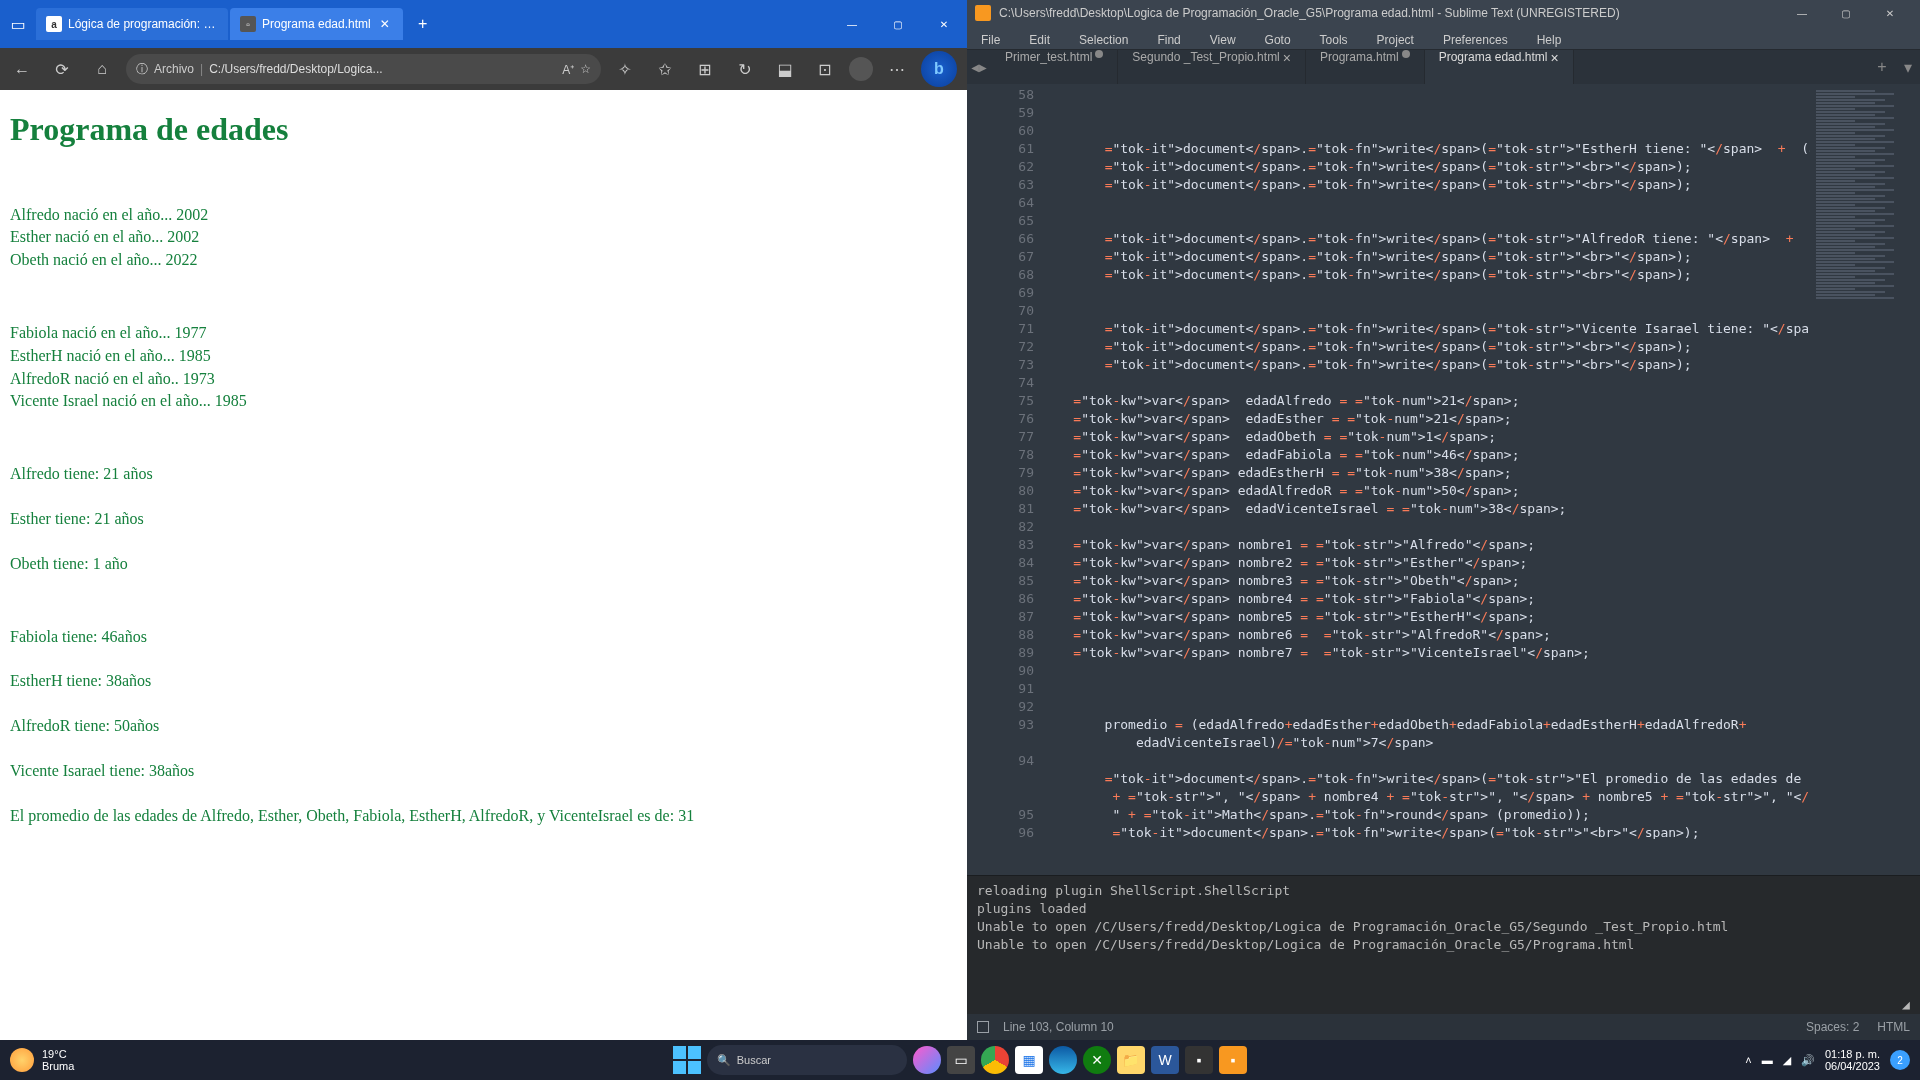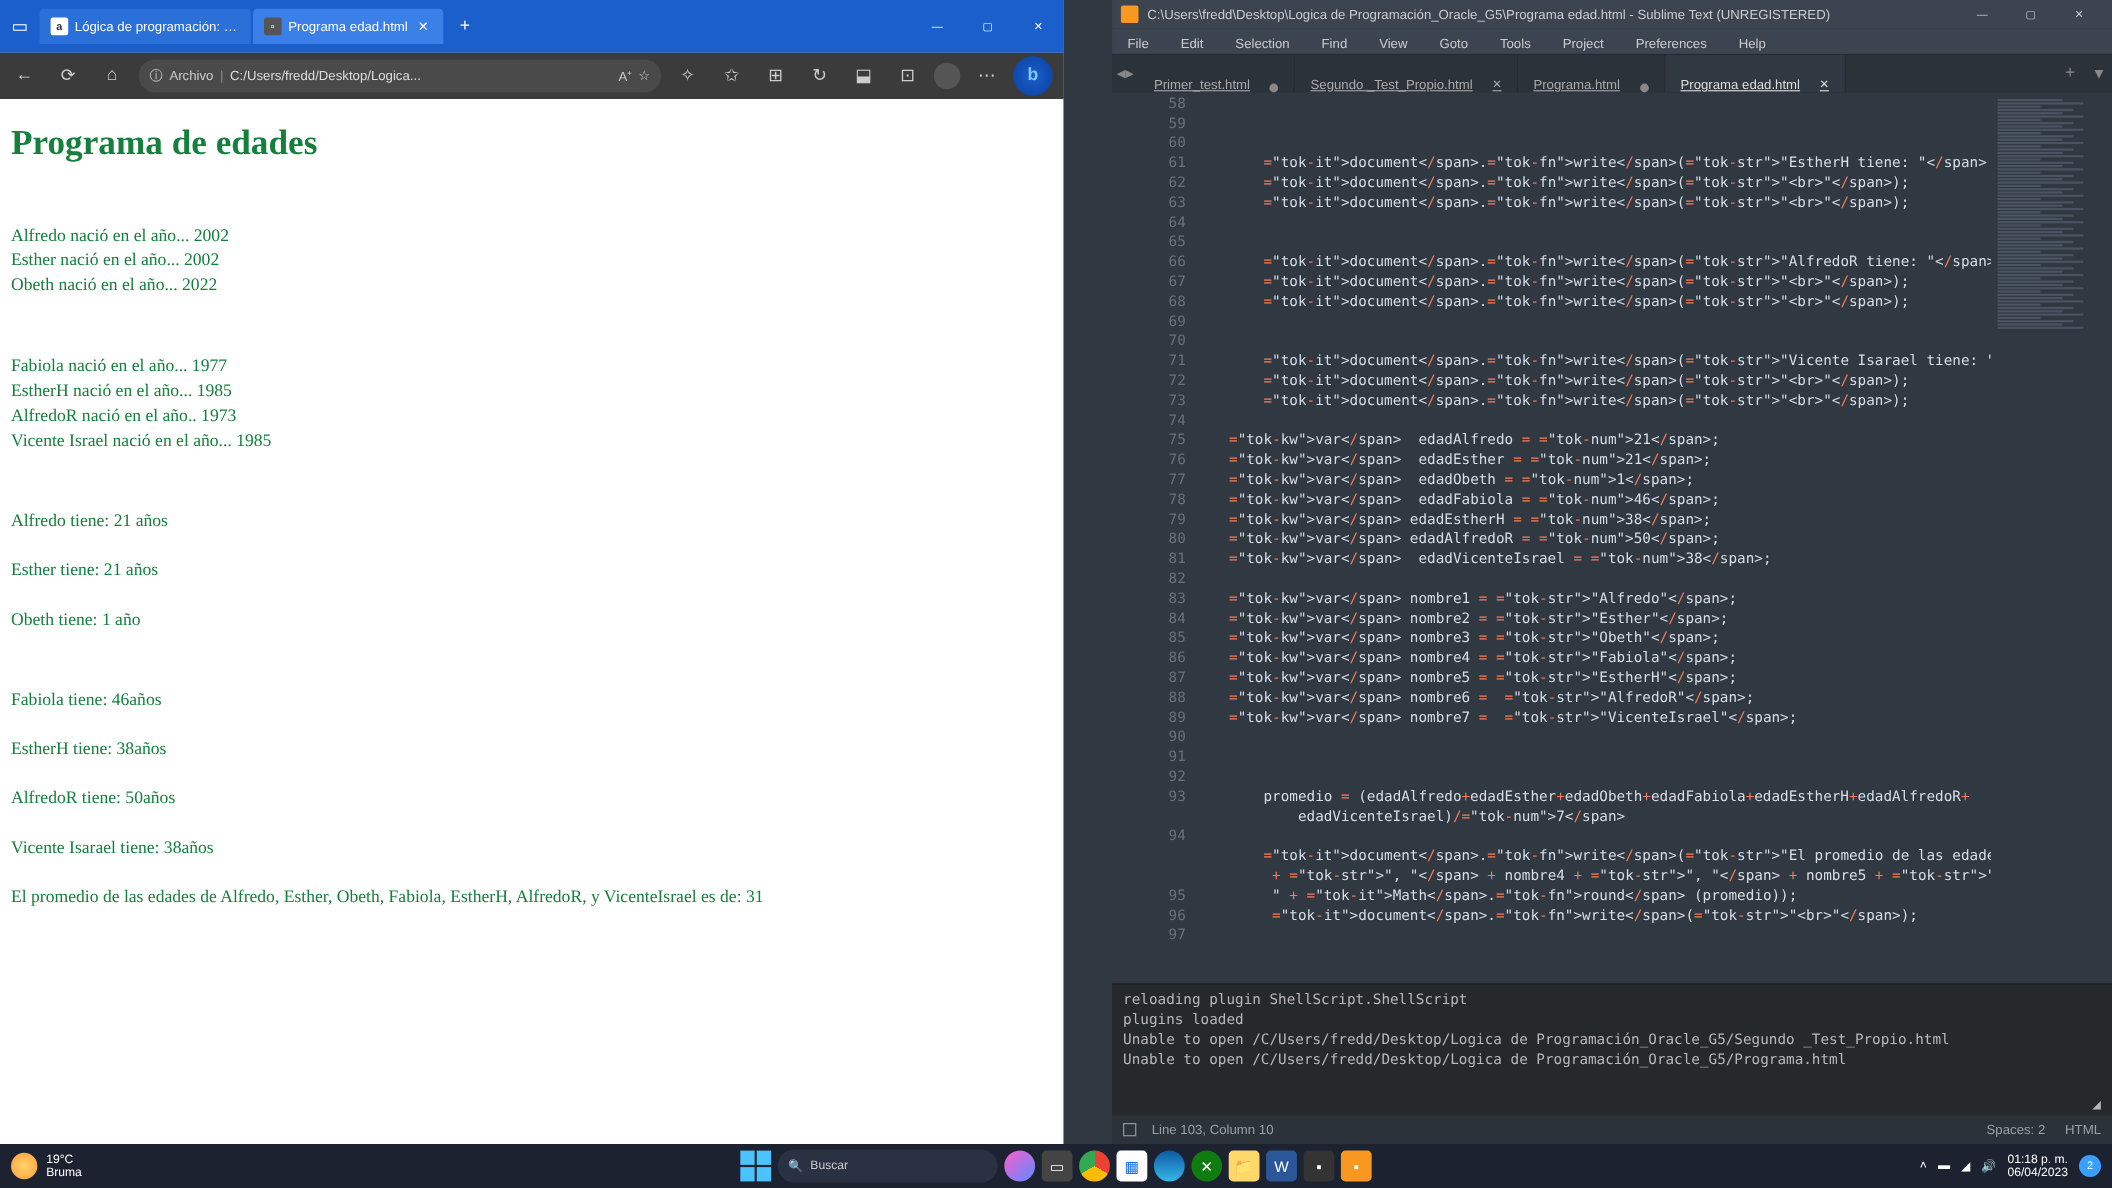--- a/index.html
+++ b/index.html
@@ -23,48 +23,48 @@
 .addr-bar .url-text { color: #ddd; white-space: nowrap; overflow: hidden; }
 .tbar-icon { width: 32px; height: 32px; color: #ccc; display: flex; align-items: center; justify-content: center; }
 .bing-btn { width: 36px; height: 36px; border-radius: 50%; background: radial-gradient(#1a5fcc, #0a3f9c); display: flex; align-items: center; justify-content: center; color: #7fc9ff; font-weight: bold; margin-right: 4px; }
 .page-content { padding: 19px 10px; font-family: "Times New Roman", serif; font-size: 16px; color: #15803d; line-height: 1.3; }
 .page-content h1 { font-size: 32px; font-weight: bold; margin-bottom: 4px; }
 .page-content p { margin: 2px 0; }
 .page-content .gap { height: 20px; }
 .page-content .gapL { height: 48px; }
 
 
-.sublime { position: absolute; left: 967px; top: 0; right: 0; height: 1040px; background: #303841; display: flex; flex-direction: column; padding-left: 44px; }
+.sublime { position: absolute; left: 967px; top: 0; right: 0; height: 1040px; background: #303841; display: flex; flex-direction: column; }
 .st-title { height: 26px; background: #3b444f; display: flex; align-items: center; padding: 0 8px; color: #ccc; font-size: 12px; }
 .st-title-icon { width: 16px; height: 16px; background: #f89820; border-radius: 2px; margin-right: 8px; }
 .st-title .twin { margin-left: auto; display: flex; }
 .st-title .twin .win-btn { width: 44px; height: 24px; color: #ccc; }
 .st-menu { height: 24px; background: #3b444f; display: flex; align-items: flex-end; padding: 0 6px; gap: 13px; border-bottom: 1px solid #252a30; }
 .st-menu-item { color: #ccc; font-size: 12px; padding: 2px 8px; }
 .st-tabs { height: 34px; background: #2b323a; display: flex; align-items: stretch; }
 .st-arrow { width: 24px; display: flex; align-items: center; justify-content: center; color: #888; font-size: 10px; }
-.st-tab { display: flex; align-items: flex-end; padding: 0 14px; color: #aaa; font-size: 12px; border-right: 1px solid #252a30; gap: 18px; position: relative; text-decoration: underline; }
+.st-tab { display: flex; align-items: flex-start; padding: 0 14px; color: #aaa; font-size: 12px; border-right: 1px solid #252a30; gap: 3px; position: relative; }
 .st-tab.active { background: #303841; color: #ddd; }
 .st-tab .dirty { width: 8px; height: 8px; border-radius: 50%; background: #888; }
 .st-tab .tclose { font-size: 14px; }
 .st-tabs .plus { margin-left: auto; width: 28px; display: flex; align-items: center; justify-content: center; color: #888; }
 .st-tabs .menu { width: 24px; display: flex; align-items: center; justify-content: center; color: #888; }
 
 .code-area { flex: 1; display: flex; position: relative; overflow: hidden; margin-left: 25px; }
 .gutter { width: 50px; background: #303841; color: #6b717a; font-family: Consolas, monospace; font-size: 13px; text-align: right; padding: 2px 8px 2px 0; line-height: 18px; }
 .code { flex: 1; font-family: Consolas, monospace; font-size: 13px; line-height: 18px; padding: 2px 0; color: #d8dee9; white-space: pre; overflow: hidden; }
 .minimap { width: 110px; background: #303841; padding: 6px; }
 .minimap-line { height: 2px; margin-bottom: 1px; background: #4a5360; }
 .minimap .mm2 { width: 60%; }
 .minimap .mm3 { width: 80%; }
 .minimap .mm4 { width: 40%; }
 .minimap .mm5 { width: 70%; }
 .tok-op { color: #f97b58; }
 
-.console { height: 120px; background: #26292c; color: #b8b8b8; font-family: Consolas, monospace; font-size: 13px; padding: 6px 10px; line-height: 18px; border-top: 1px solid #1a1d20; position: relative; margin-top: 36px; }
+.console { height: 139px; background: #26292c; color: #b8b8b8; font-family: Consolas, monospace; font-size: 13px; padding: 6px 10px; line-height: 18px; border-top: 1px solid #1a1d20; position: relative; margin-top: 36px; }
 .console .csb { position: absolute; right: 4px; bottom: 4px; width: 14px; height: 14px; }
 .statusbar { height: 26px; background: #2b323a; display: flex; align-items: center; color: #9aa0a6; font-size: 12px; padding: 0 10px; gap: 14px; }
 .statusbar .sq { width: 12px; height: 12px; border: 1px solid #9aa0a6; }
 .statusbar .right { margin-left: auto; display: flex; gap: 18px; }
 
 
 .taskbar { position: absolute; left: 0; right: 0; bottom: 0; height: 40px; background: #1c2230; display: flex; align-items: center; padding: 0 10px; color: #fff; font-size: 11px; }
 .weather { display: flex; align-items: center; gap: 8px; }
 .weather-icon { width: 24px; height: 24px; background: radial-gradient(#ffd36b, #ff9c3b); border-radius: 50%; }
 .weather-text { display: flex; flex-direction: column; line-height: 12px; justify-content: center; }

